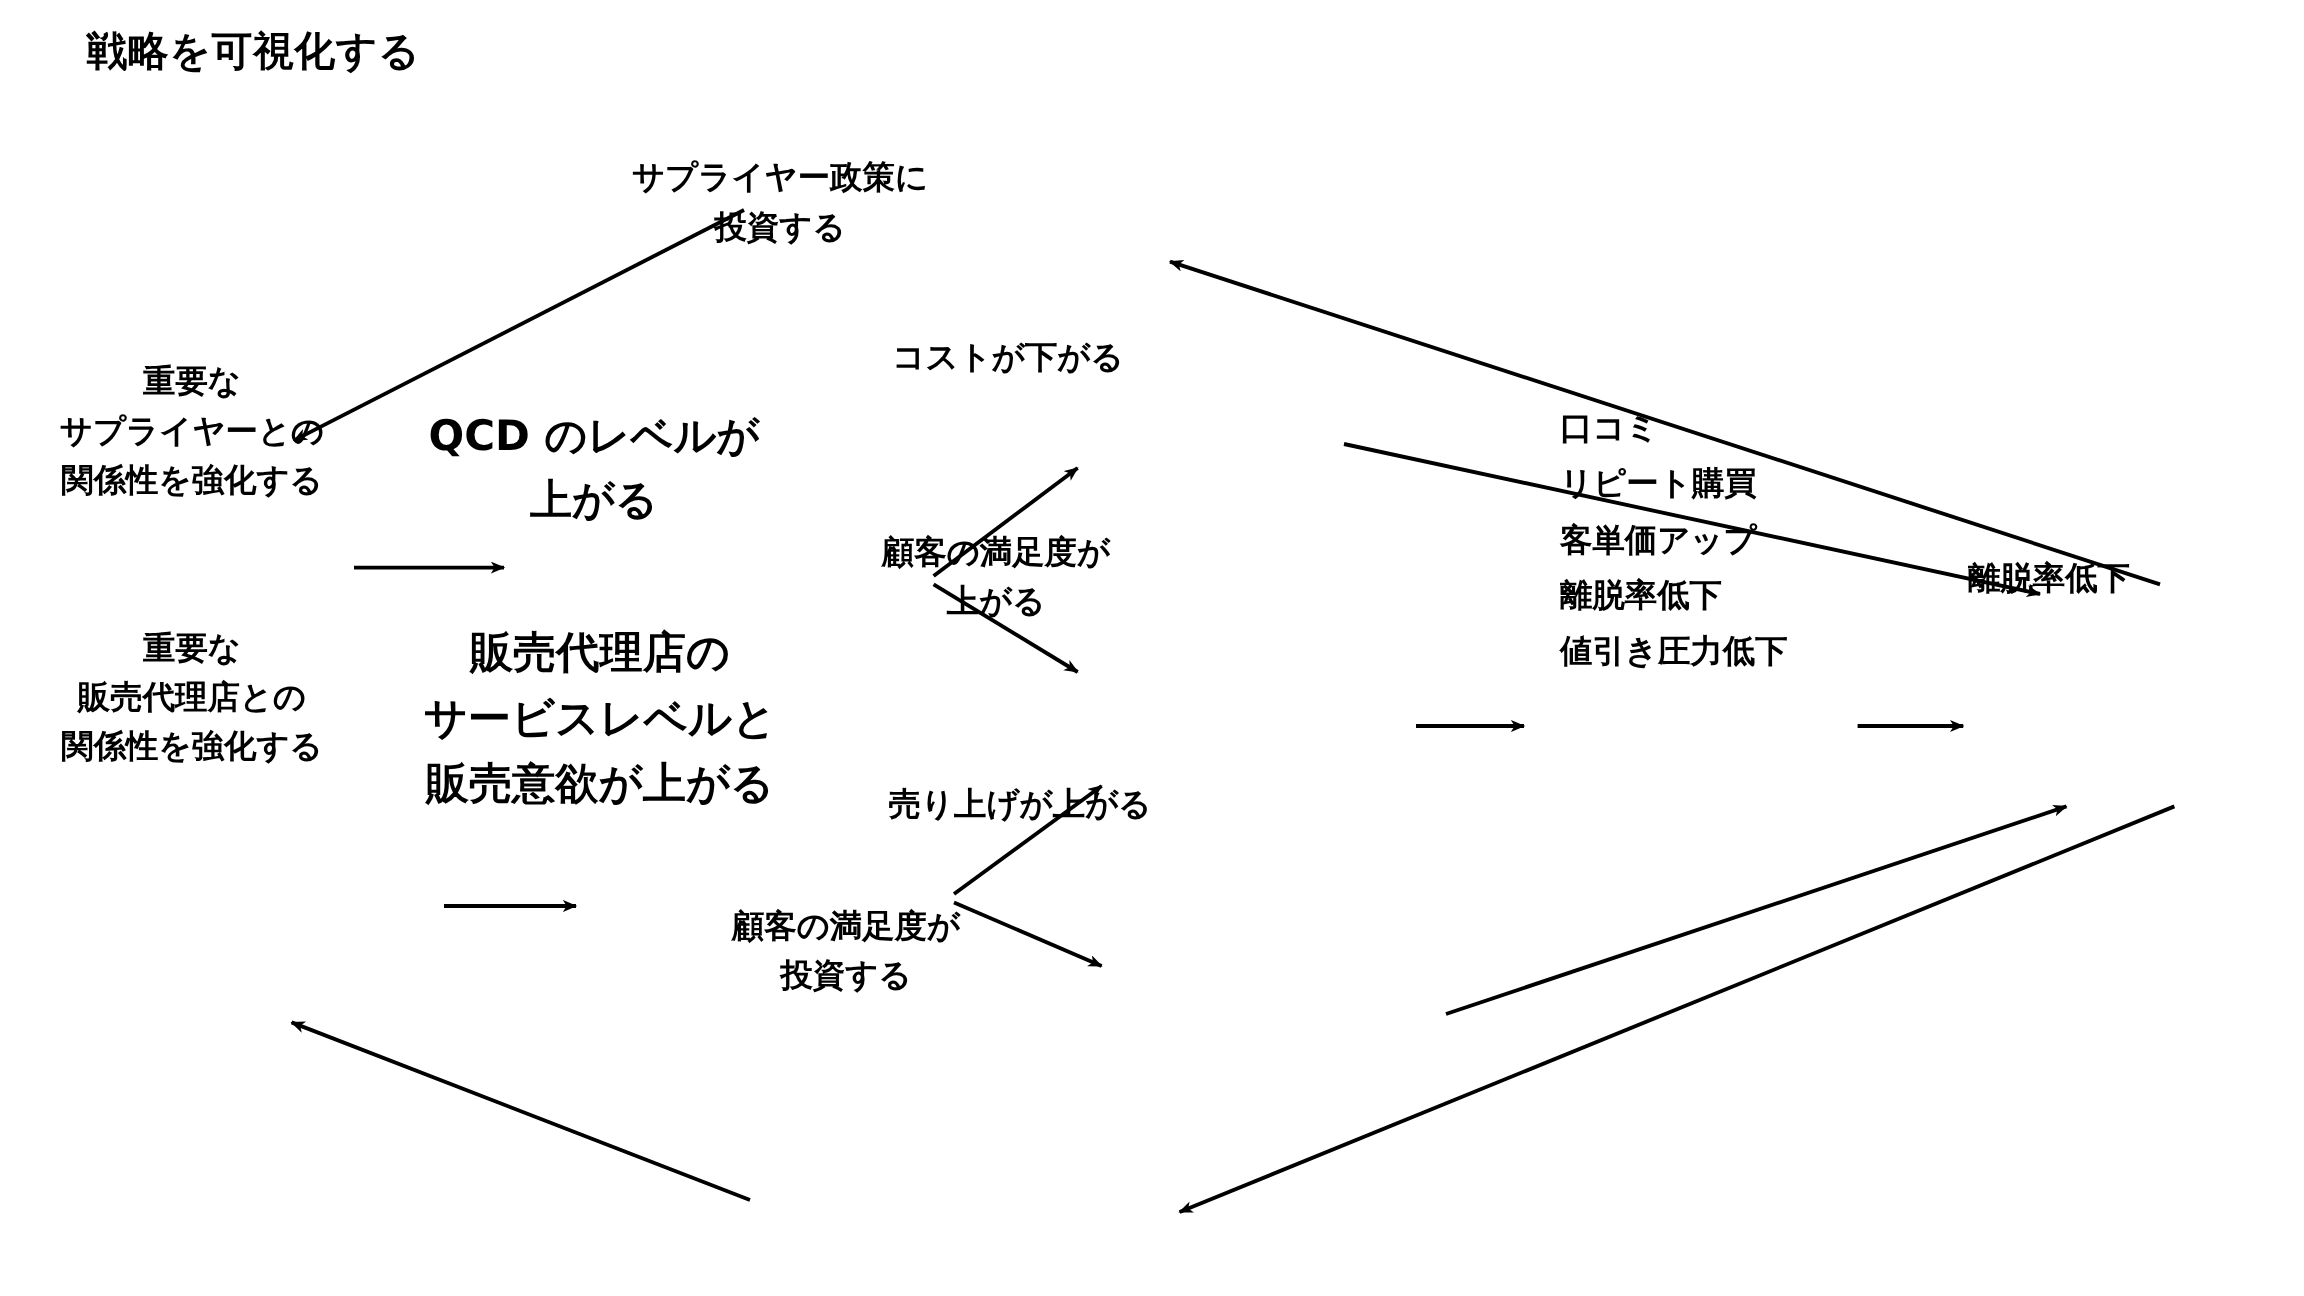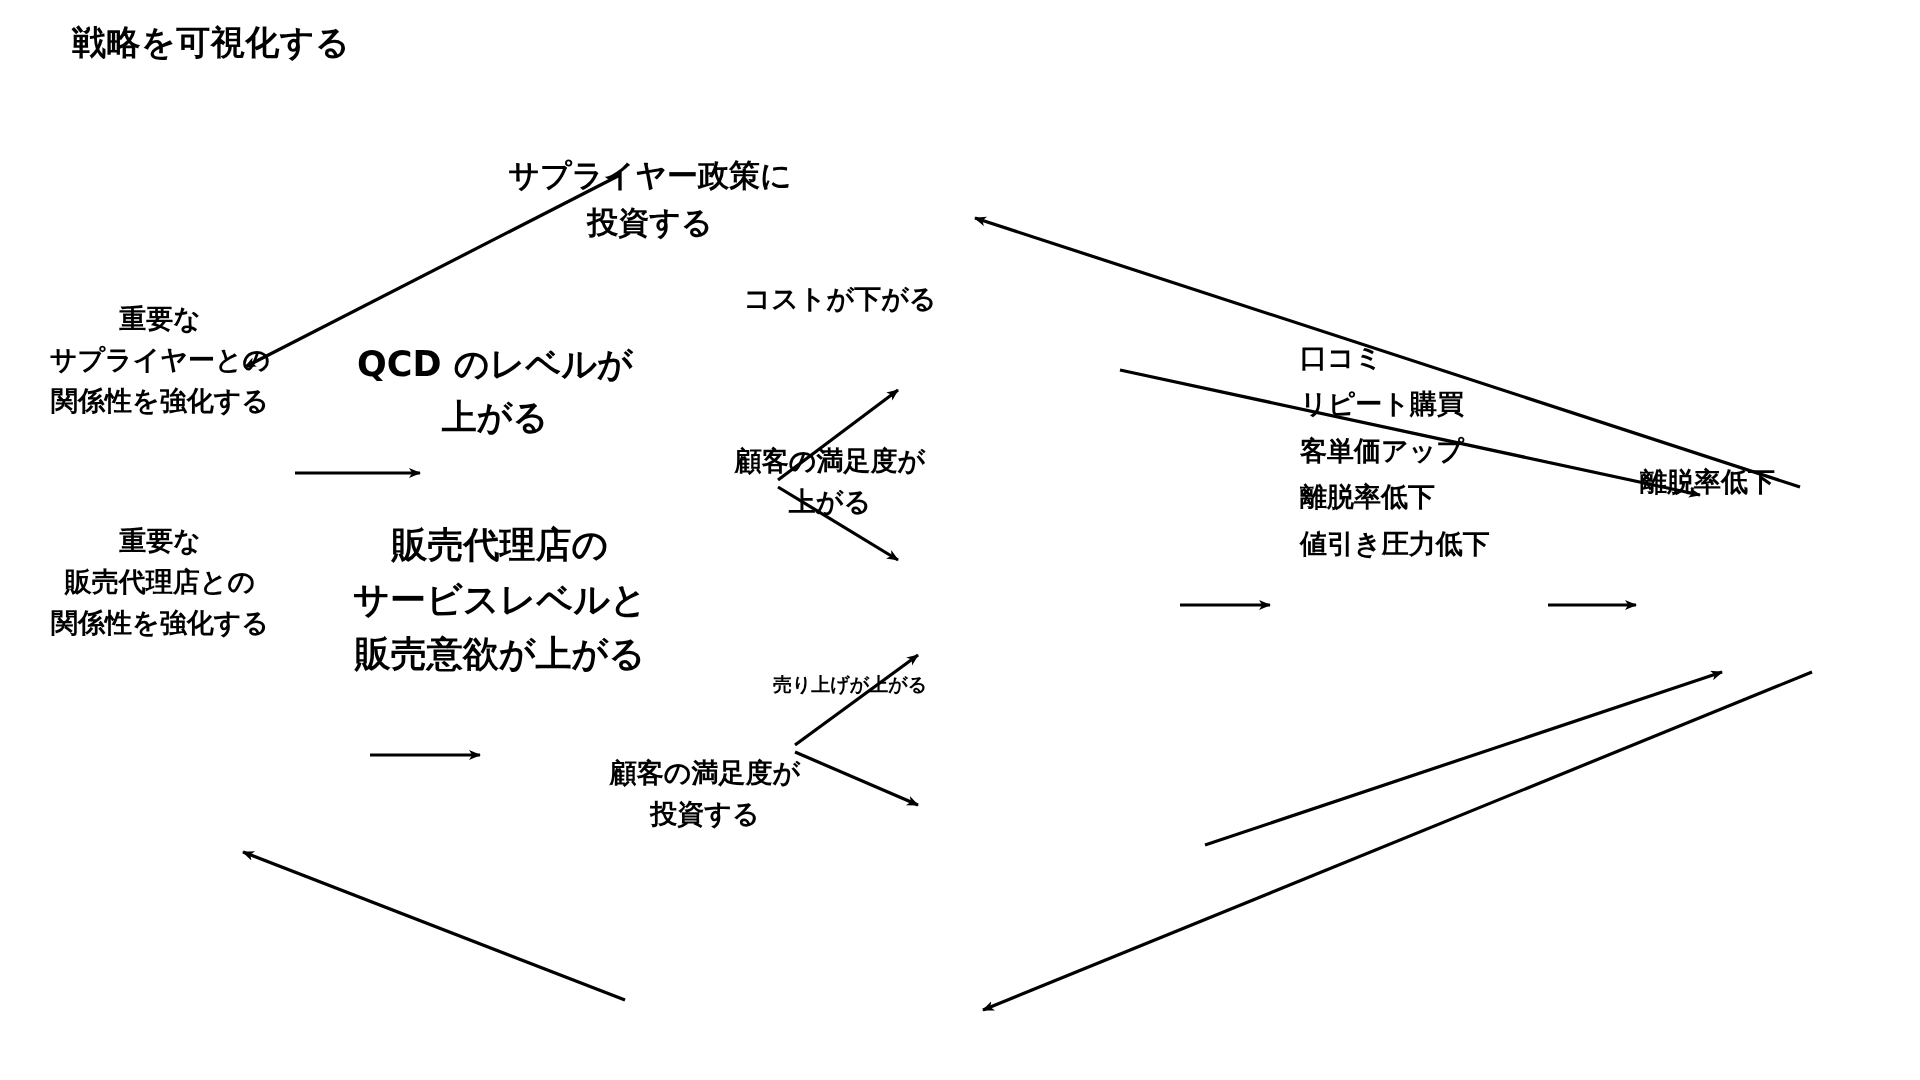--- a/index.html
+++ b/index.html
@@ -8,34 +8,34 @@
     font-family:"DejaVu Sans","Liberation Sans",sans-serif;
     color:#000000;overflow:hidden;position:relative;
   }
   #canvas{position:absolute;left:0;top:0;width:1920px;height:1080px;}
   #arrows{position:absolute;left:0;top:0;width:1920px;height:1080px;pointer-events:none;}
   .node{
     position:absolute;font-weight:bold;line-height:1.52;
     white-space:pre-line;
   }
   .c{text-align:center;}
-  .l{text-align:left;font-family:Liberation Serif, serif;}
+  .l{text-align:left;}
   .page-title{
     position:absolute;left:30px;top:20px;
     font-size:34px;font-weight:bold;letter-spacing:0.5px;margin-left:42px;
   }
   
-  #n-supplier-policy{left:460px;top:128px;width:380px;font-size:31px;margin-top:24px;}
+  #n-supplier-policy{left:460px;top:128px;width:380px;font-size:27px;}
   #n-supplier-relation{left:0px;top:298px;width:320px;font-size:27px;}
   #n-qcd{left:350px;top:338px;width:290px;font-size:35px;}
   #n-cost-down{left:700px;top:278px;width:280px;font-size:27px;}
   #n-satisfaction{left:690px;top:440px;width:280px;font-size:27px;}
   #n-dealer-relation{left:0px;top:520px;width:320px;font-size:27px;}
   #n-dealer-service{left:350px;top:518px;width:300px;font-size:36px;}
-  #n-sales-up{left:690px;top:670px;width:320px;font-size:19px;}
+  #n-sales-up{left:690px;top:650px;width:320px;font-size:27px;}
   #n-outcomes{left:1300px;top:335px;width:300px;font-size:27px;line-height:1.72;}
   #n-profit{left:1640px;top:462px;width:280px;font-size:27px;}
   #n-dealer-policy{left:520px;top:752px;width:370px;font-size:27px;}
 </style>
 </head>
 <body>
 
 <div id="canvas">
 
   <div class="page-title">戦略を可視化する</div>

